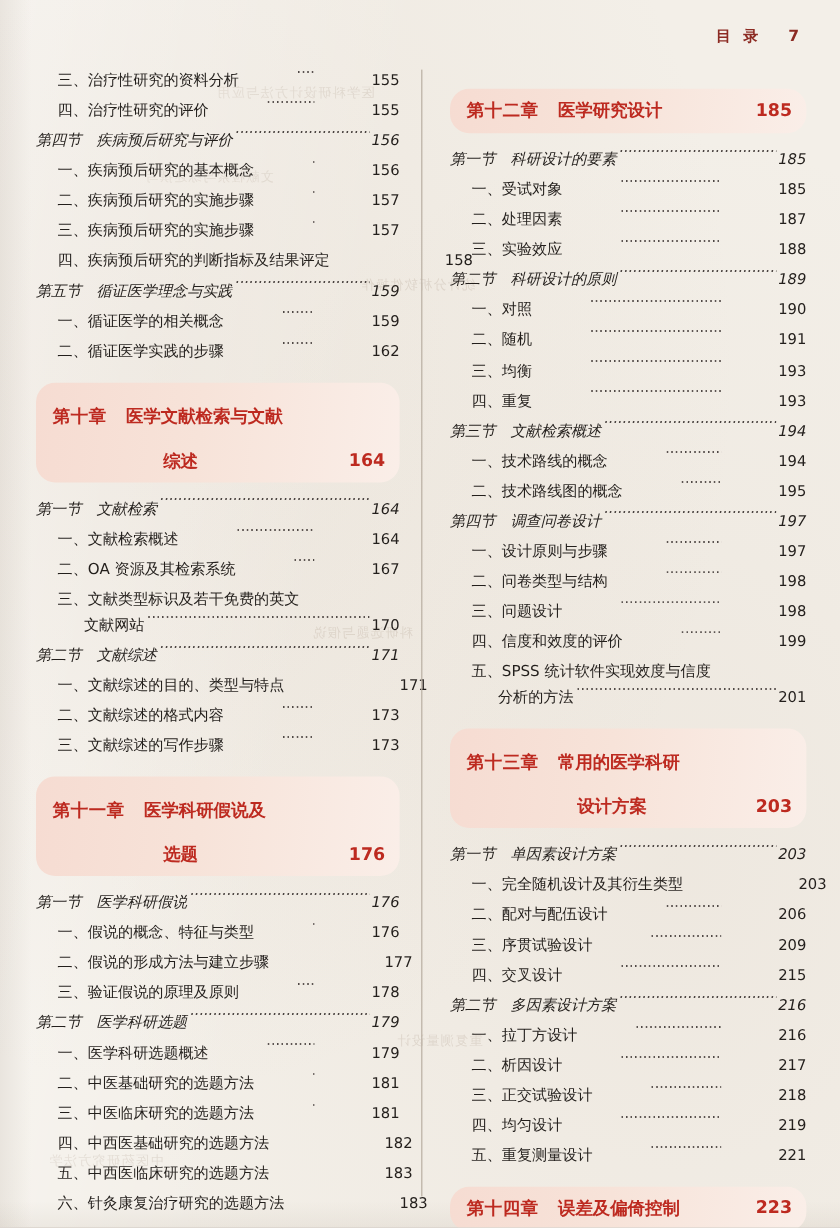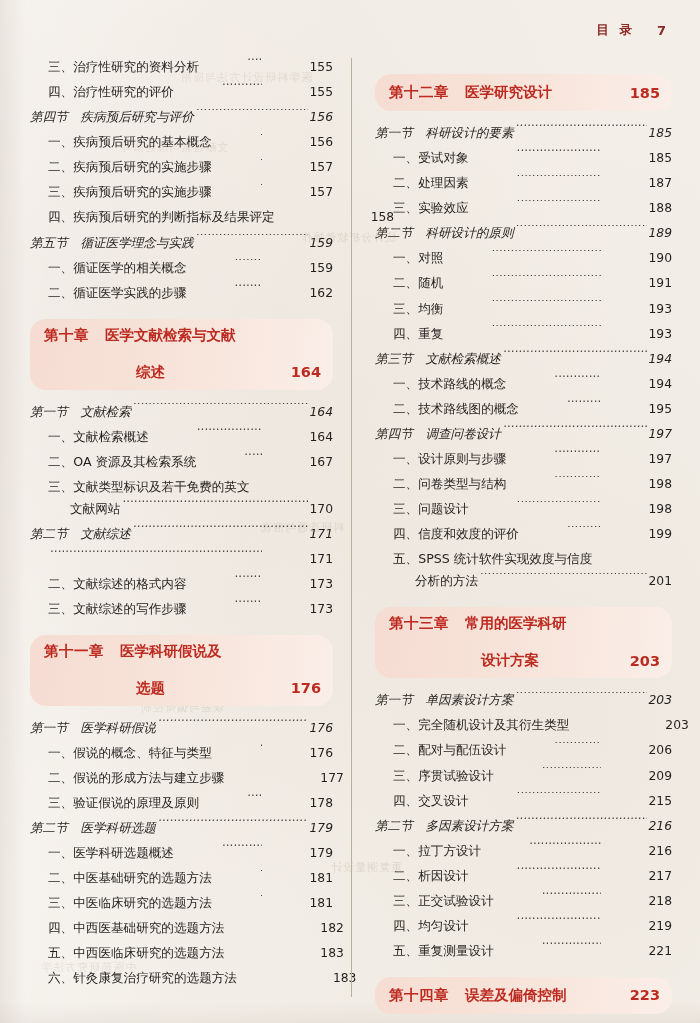--- a/index.html
+++ b/index.html
@@ -175,20 +175,21 @@
     font-size: 14.5px;
     margin-left: auto;
   }
   .chapter.two-line {
     display: block;
     padding: 7px 12px 8px 14px;
   }
   .chapter.two-line .row1 {
     display: flex;
     align-items: center;
+    margin-top: 12px;
   }
   .chapter.two-line .row2 {
     display: flex;
     align-items: center;
     justify-content: flex-end;
     margin-top: 18px;
   }
   .chapter.two-line .row2 .ch-title2 {
     color: #bd2a20;
     font-weight: bold;
@@ -305,20 +306,21 @@
           <span class="txt">文献网站</span>
           <span class="dots"></span>
           <span class="pg">170</span>
         </div>
         <div class="entry lvl-sec">
           <span class="txt">第二节　文献综述</span>
           <span class="dots"></span>
           <span class="pg">171</span>
         </div>
         <div class="entry lvl-1">
+          <span class="txt">一、文献综述的目的、类型与特点</span>
           <span class="dots"></span>
           <span class="pg">171</span>
         </div>
         <div class="entry lvl-1">
           <span class="txt">二、文献综述的格式内容</span>
           <span class="dots"></span>
           <span class="pg">173</span>
         </div>
         <div class="entry lvl-1">
           <span class="txt">三、文献综述的写作步骤</span>

